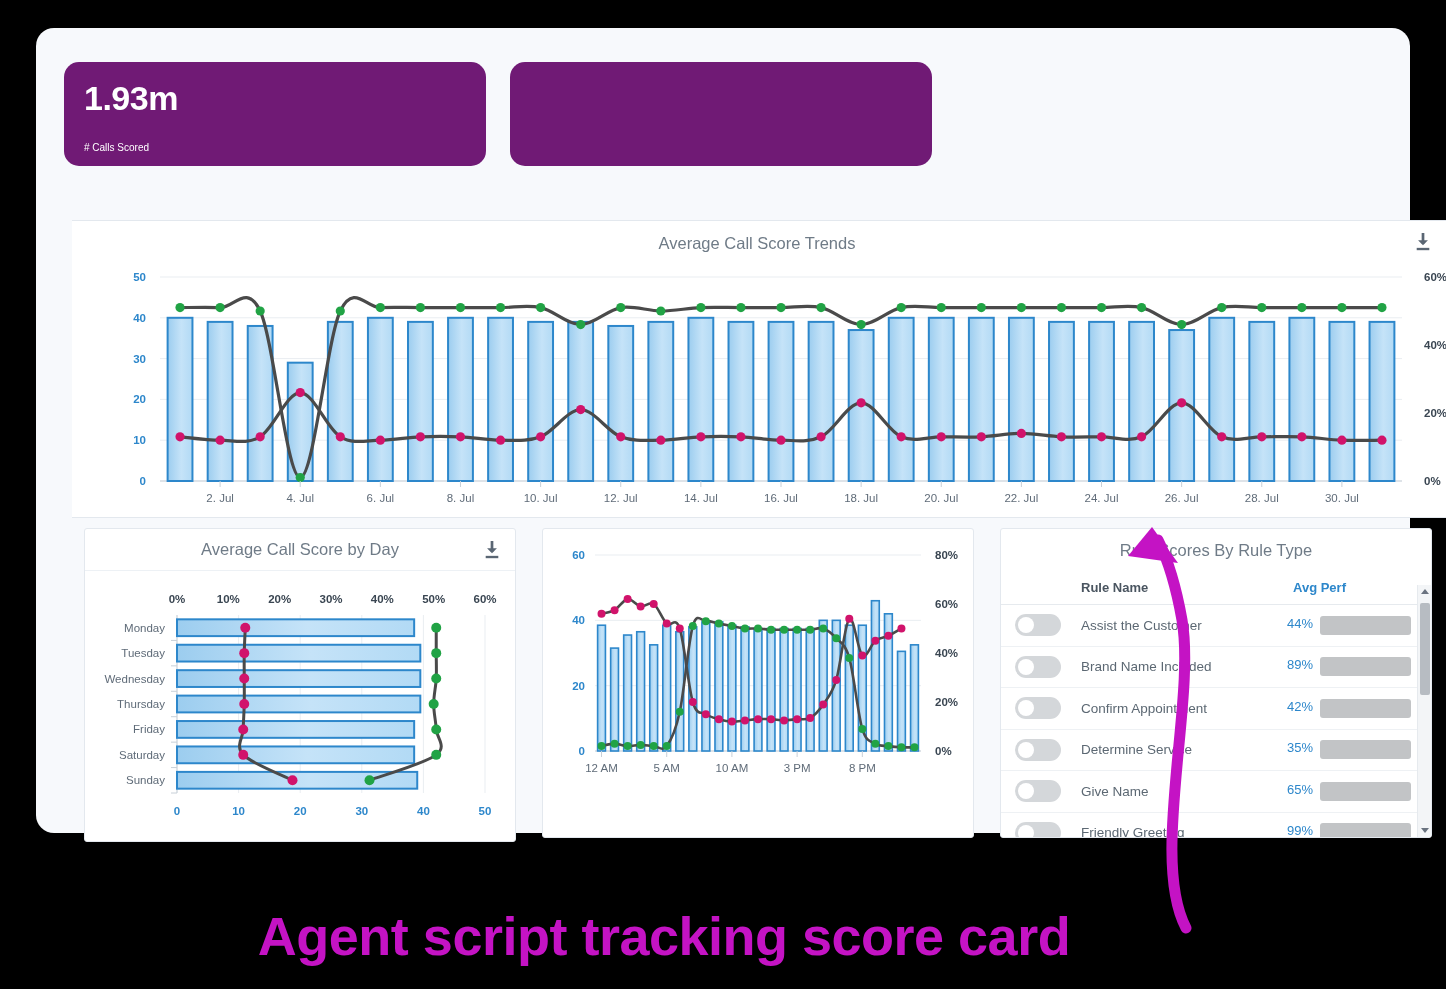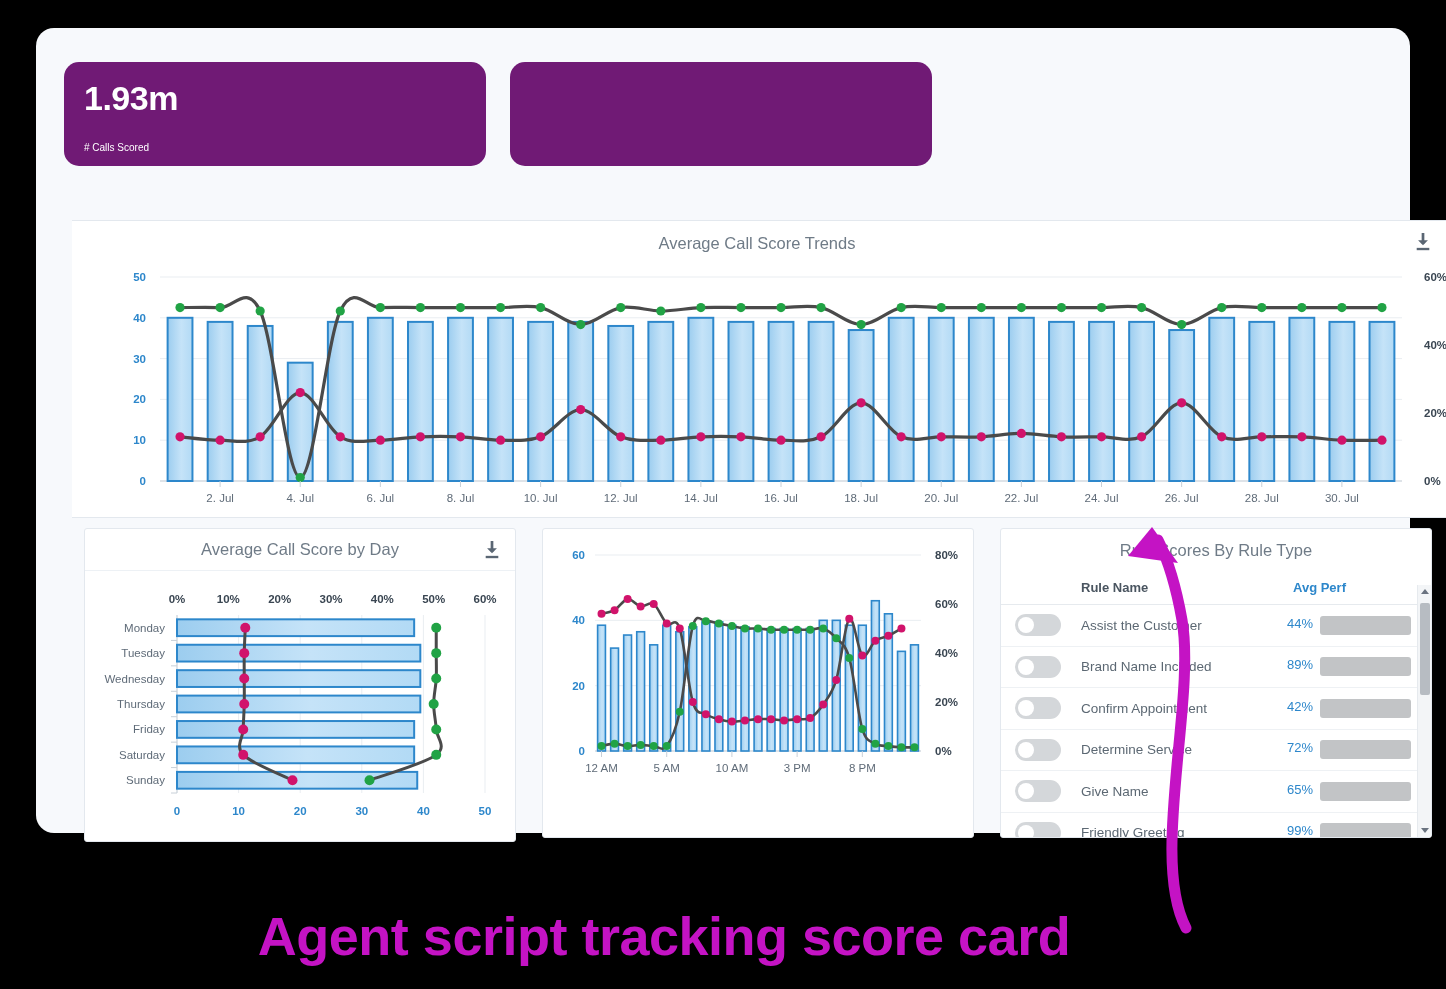--- a/index.html
+++ b/index.html
@@ -550,21 +550,21 @@
             <span class="rule-name">Confirm Appointment</span>
             <span class="perf-wrap">
               <span class="perf-pct">42%</span>
               <span class="perf-bar"><span class="perf-fill" style="width: 42%;"></span></span>
             </span>
           </div>
           <div class="rule-row">
             <span class="toggle"></span>
             <span class="rule-name">Determine Service</span>
             <span class="perf-wrap">
-              <span class="perf-pct">72%</span>
+              <span class="perf-pct">35%</span>
               <span class="perf-bar"><span class="perf-fill" style="width: 35%;"></span></span>
             </span>
           </div>
           <div class="rule-row">
             <span class="toggle"></span>
             <span class="rule-name">Give Name</span>
             <span class="perf-wrap">
               <span class="perf-pct">65%</span>
               <span class="perf-bar"><span class="perf-fill" style="width: 65%;"></span></span>
             </span>

